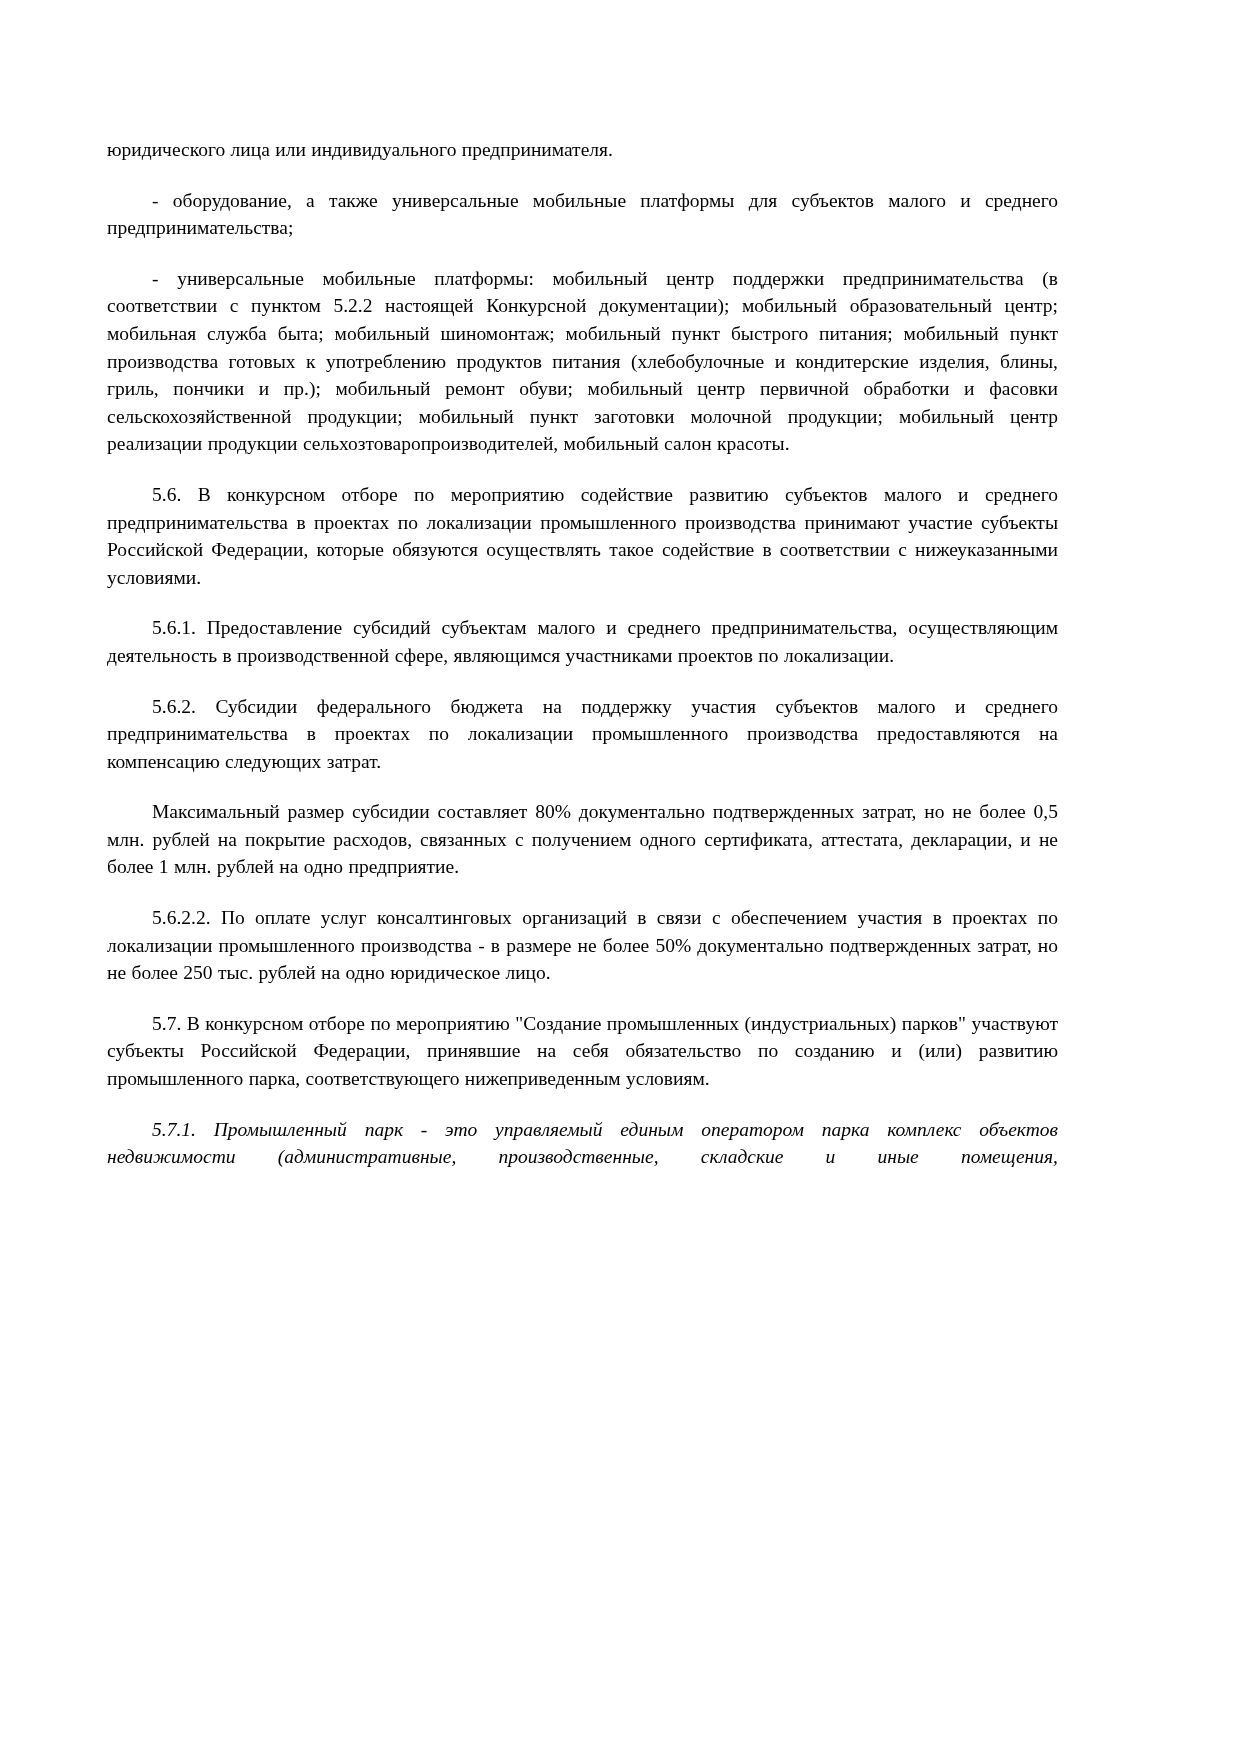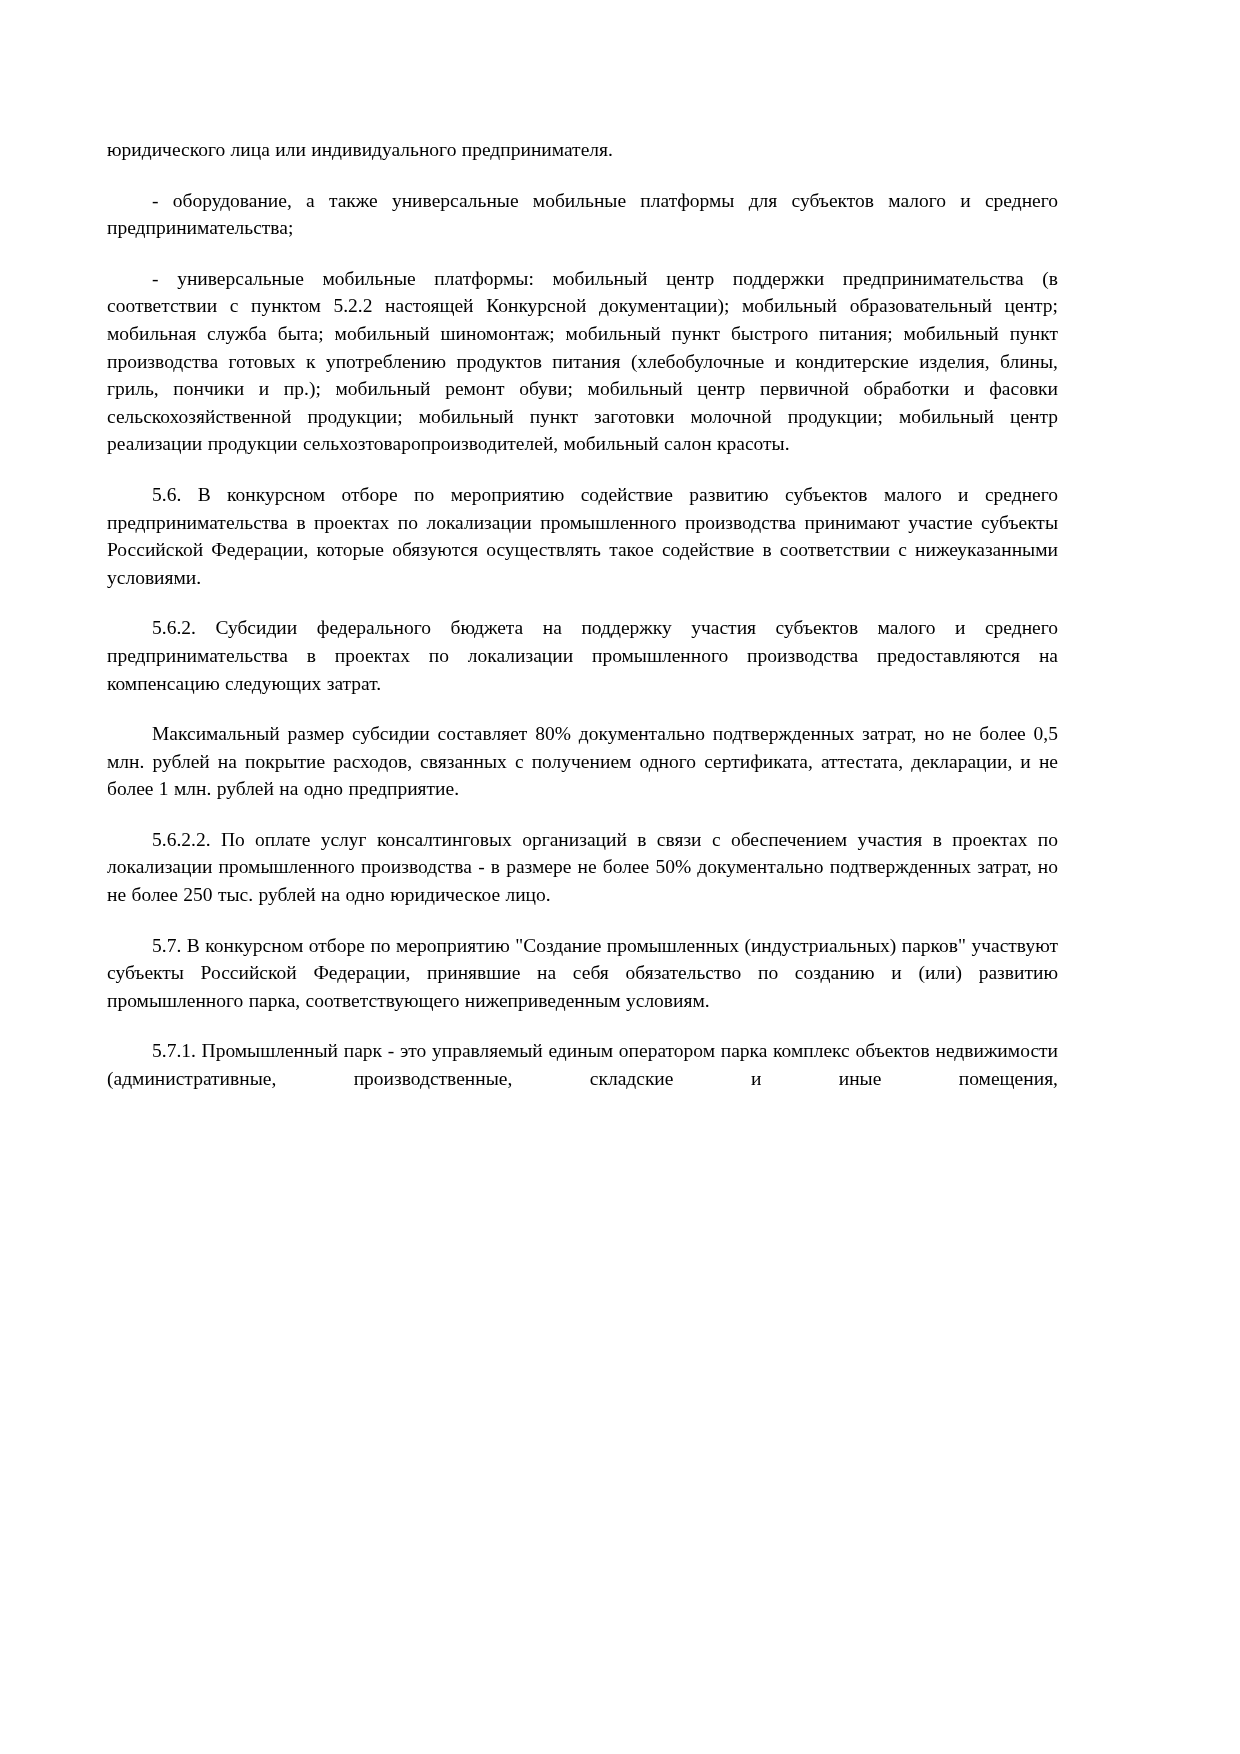--- a/index.html
+++ b/index.html
@@ -27,28 +27,30 @@
       line-height: 27.6px;
       text-align: justify;
       text-indent: 45px;
       word-spacing: 0.5px;
     }
     .page p.no-indent {
       text-indent: 0;
     }
     .page p.continues {
       text-align-last: justify;
+      font-style: italic;
     }
   </style>
 </head>
 <body>
 
 <div class="page">
   <p class="no-indent">юридического лица или индивидуального предпринимателя.</p>
   <p>- оборудование, а также универсальные мобильные платформы для субъектов малого и среднего предпринимательства;</p>
   <p>- универсальные мобильные платформы: мобильный центр поддержки предпринимательства (в соответствии с пунктом 5.2.2 настоящей Конкурсной документации); мобильный образовательный центр; мобильная служба быта; мобильный шиномонтаж; мобильный пункт быстрого питания; мобильный пункт производства готовых к употреблению продуктов питания (хлебобулочные и кондитерские изделия, блины, гриль, пончики и пр.); мобильный ремонт обуви; мобильный центр первичной обработки и фасовки сельскохозяйственной продукции; мобильный пункт заготовки молочной продукции; мобильный центр реализации продукции сельхозтоваропроизводителей, мобильный салон красоты.</p>
   <p>5.6. В конкурсном отборе по мероприятию содействие развитию субъектов малого и среднего предпринимательства в проектах по локализации промышленного производства принимают участие субъекты Российской Федерации, которые обязуются осуществлять такое содействие в соответствии с нижеуказанными условиями.</p>
+  <p>5.6.1. Предоставление субсидий субъектам малого и среднего предпринимательства, осуществляющим деятельность в производственной сфере, являющимся участниками проектов по локализации.</p>
   <p>5.6.2. Субсидии федерального бюджета на поддержку участия субъектов малого и среднего предпринимательства в проектах по локализации промышленного производства предоставляются на компенсацию следующих затрат.</p>
   <p>Максимальный размер субсидии составляет 80% документально подтвержденных затрат, но не более 0,5 млн. рублей на покрытие расходов, связанных с получением одного сертификата, аттестата, декларации, и не более 1 млн. рублей на одно предприятие.</p>
   <p>5.6.2.2. По оплате услуг консалтинговых организаций в связи с обеспечением участия в проектах по локализации промышленного производства - в размере не более 50% документально подтвержденных затрат, но не более 250 тыс. рублей на одно юридическое лицо.</p>
   <p>5.7. В конкурсном отборе по мероприятию "Создание промышленных (индустриальных) парков" участвуют субъекты Российской Федерации, принявшие на себя обязательство по созданию и (или) развитию промышленного парка, соответствующего нижеприведенным условиям.</p>
   <p class="continues">5.7.1. Промышленный парк - это управляемый единым оператором парка комплекс объектов недвижимости (административные, производственные, складские и иные помещения,</p>
 </div>
 
 </body></html>

